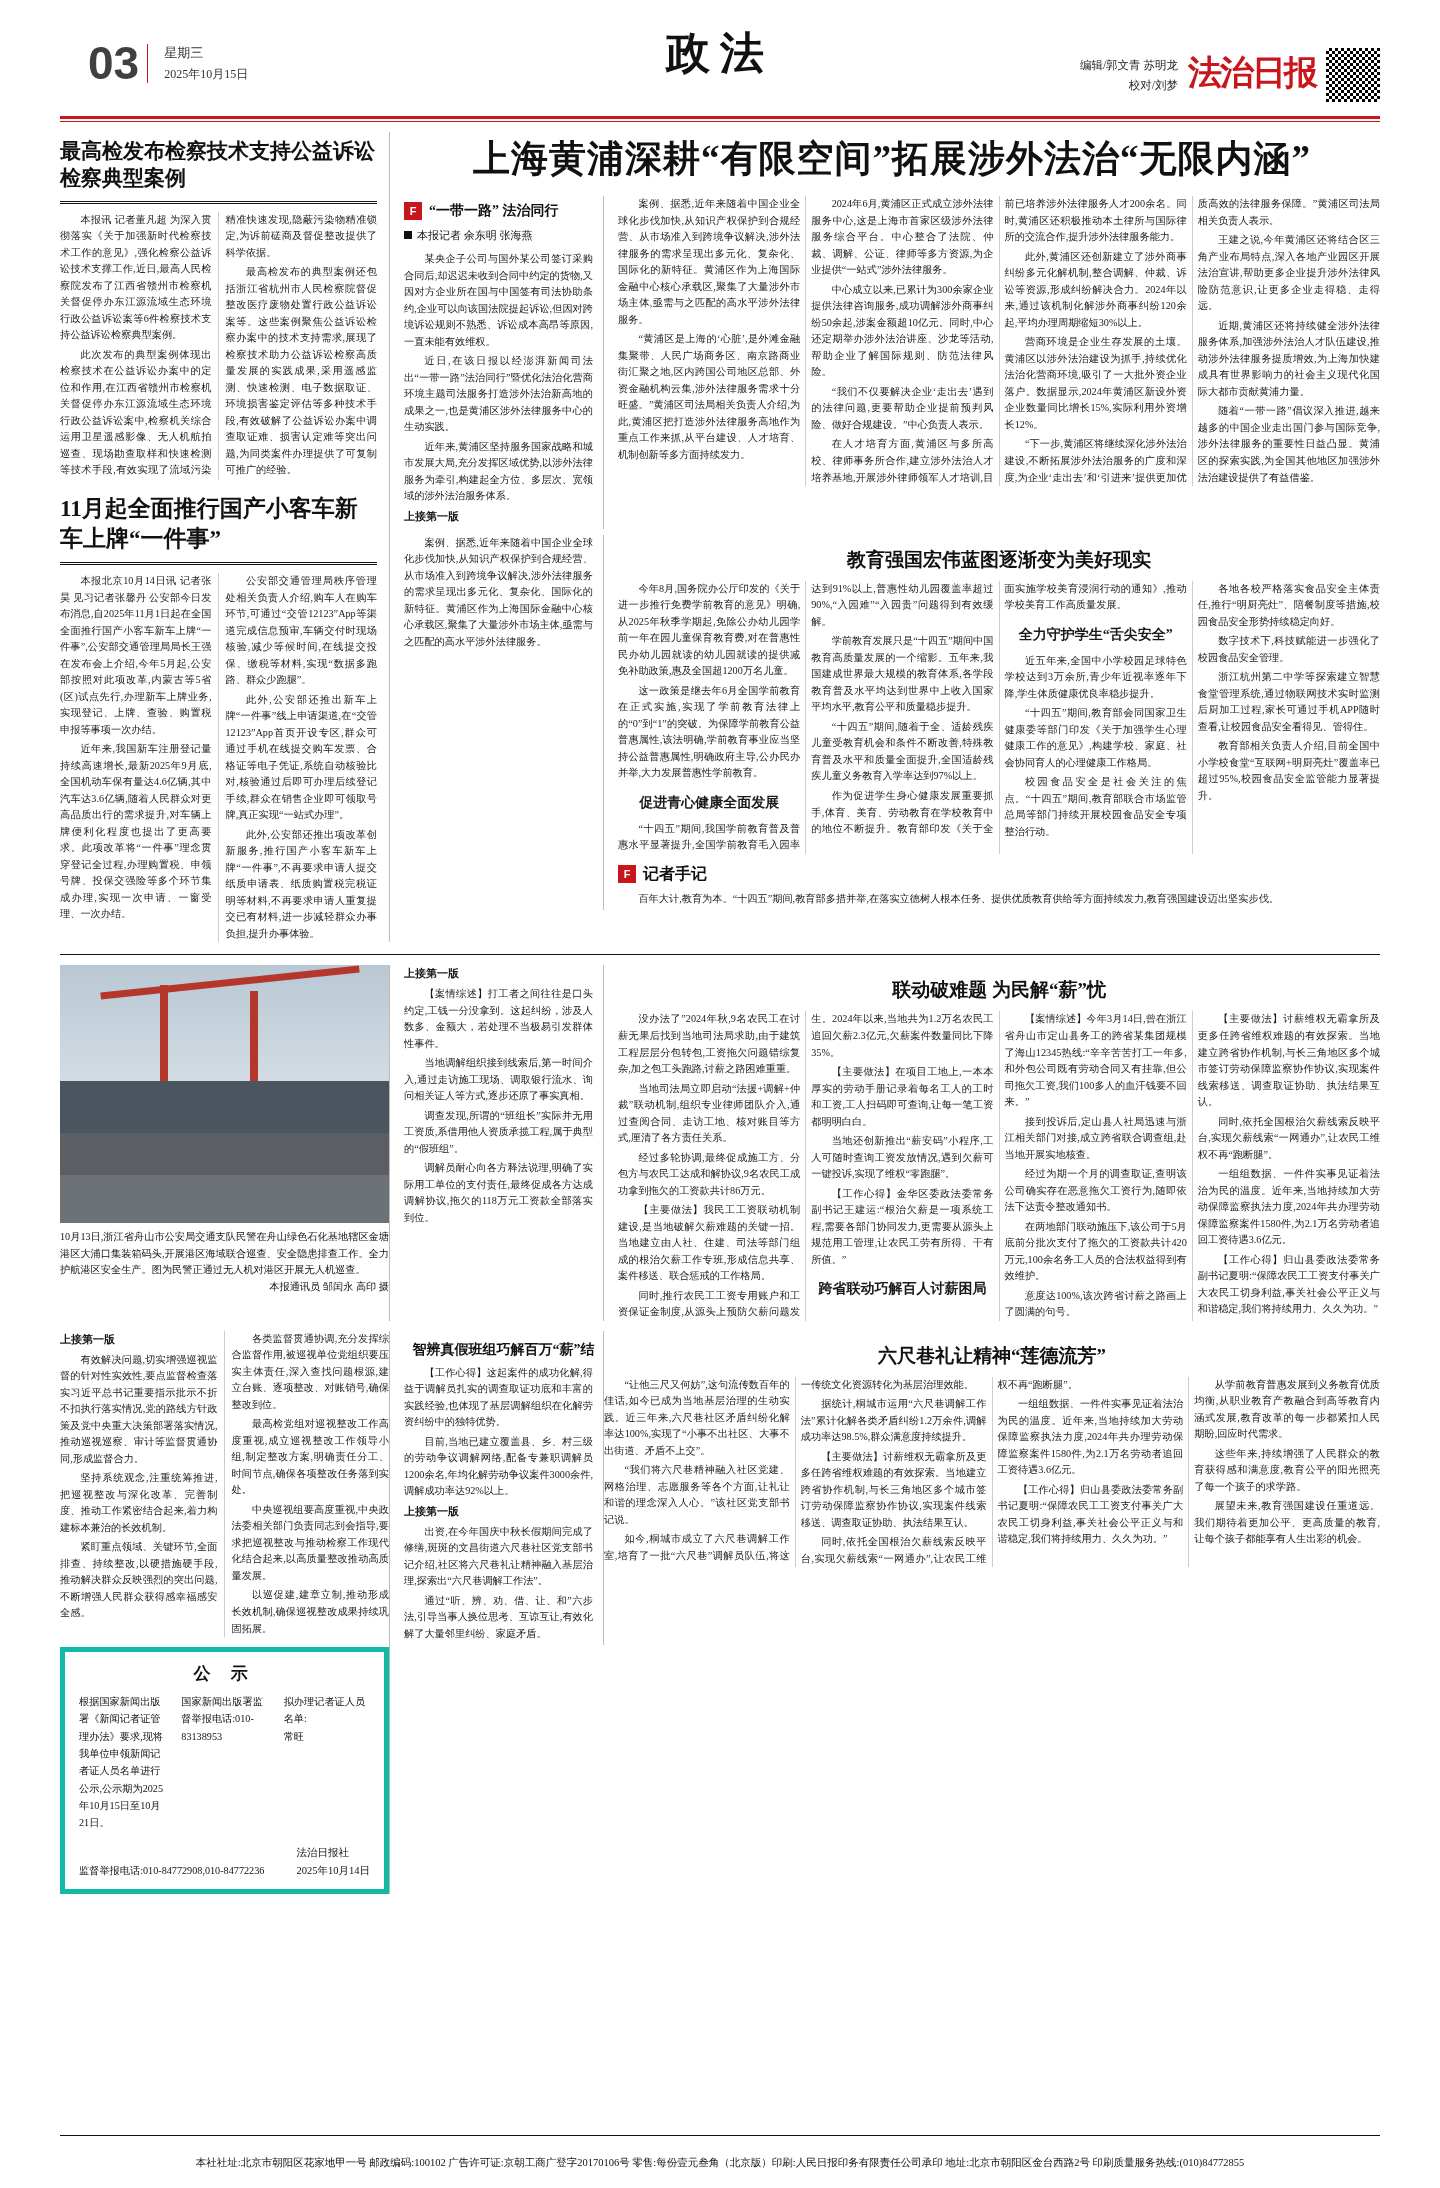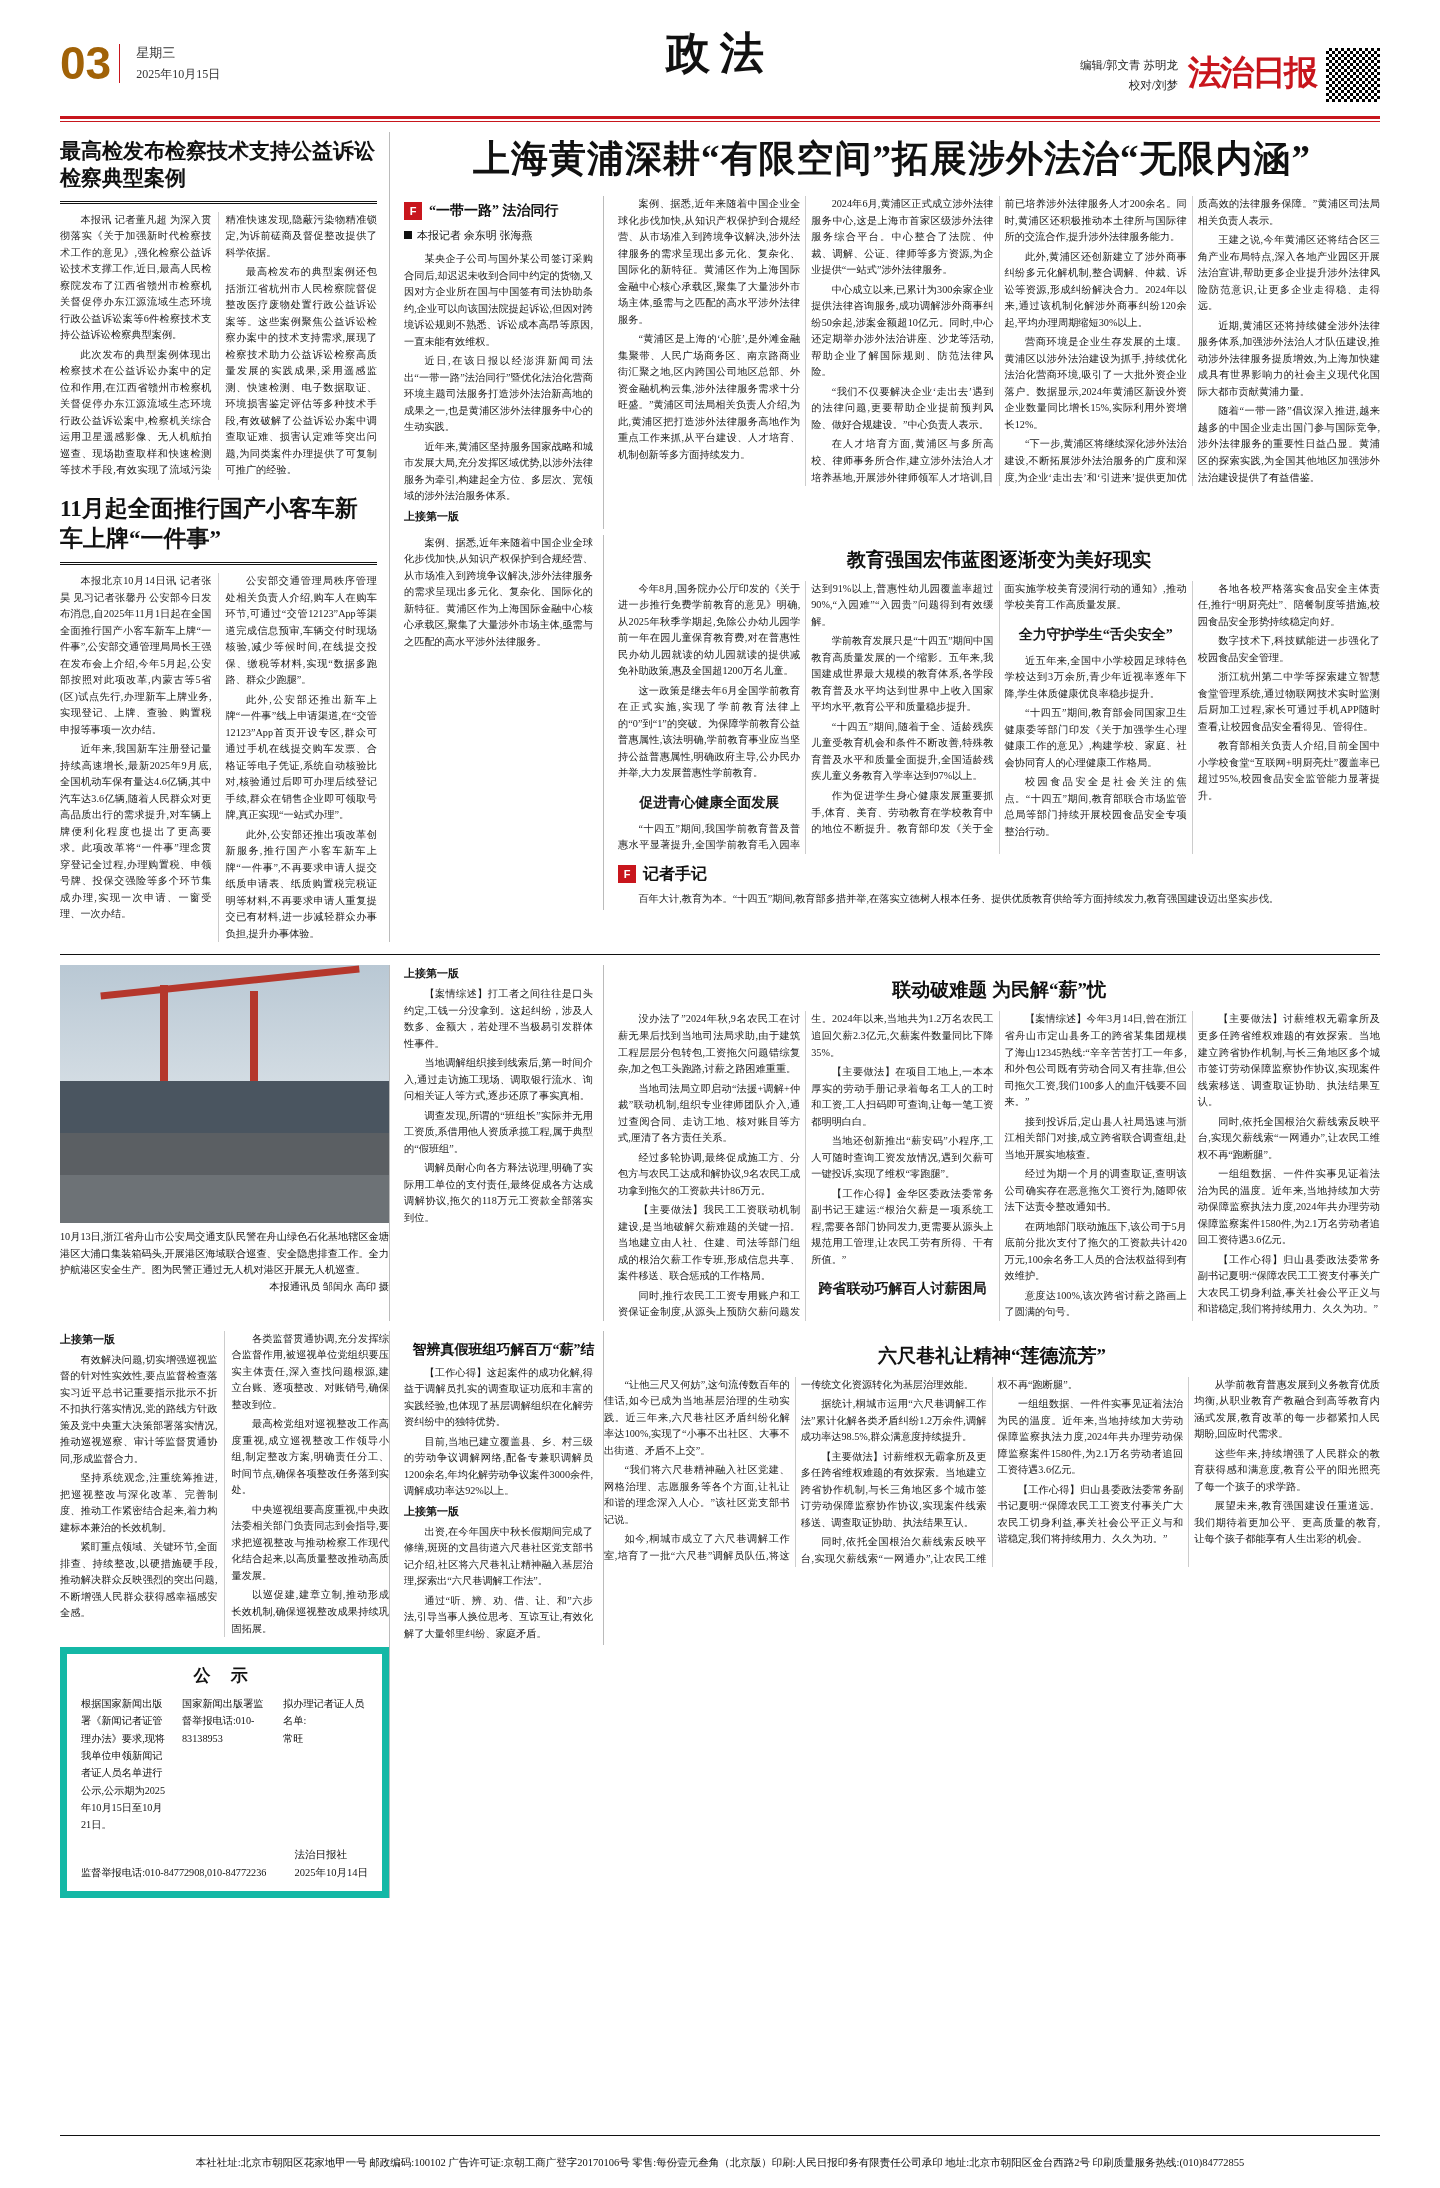--- a/index.html
+++ b/index.html
@@ -9,21 +9,21 @@
     background:#ffffff;
     font-family:"Liberation Serif", serif;
     color:#111;
     position:relative;
   }
   .page { width:1440px; height:2188px; position:relative; padding:0 60px; }
 
   
   .masthead { display:flex; align-items:flex-start; padding-top:40px; position:relative; height:110px; }
   .mh-left { display:flex; align-items:flex-start; gap:8px; }
-  .mh-num { font-family:"Liberation Sans", sans-serif; font-size:46px; font-weight:bold; color:#a16207; line-height:1; }
+  .mh-num { font-family:"Liberation Sans", sans-serif; font-size:46px; font-weight:bold; color:#404040; line-height:1;margin-left:28px; }
   .mh-dateblock { border-left:1px solid #c8161d; padding-left:16px; margin-top:4px; }
   .mh-week { font-size:13px; color:#333; }
   .mh-date { font-size:12px; color:#333; margin-top:4px; }
   .mh-center { position:absolute; left:50%; transform:translateX(-50%); top:24px; font-size:44px; font-weight:bold; letter-spacing:10px; }
   .mh-right { margin-left:auto; display:flex; align-items:flex-start; gap:10px; }
   .mh-credits { font-size:11.5px; line-height:1.7; text-align:right; color:#222; padding-top:16px; }
   .mh-logo { font-size:34px; font-weight:bold; color:#c8161d; font-family:"Liberation Serif", serif; letter-spacing:-2px; padding-top:10px; }
   .qr { width:54px; height:54px; margin-top:8px;
         background:
           repeating-linear-gradient(0deg,#000 0 3px,#fff 3px 6px),
@@ -66,21 +66,21 @@
   .ph-crane:before { content:""; position:absolute; left:0; top:8px; width:260px; height:7px; background:#b5372c; transform:rotate(-6deg); }
   .ph-crane:after { content:""; position:absolute; left:60px; top:14px; width:8px; height:130px; background:#b5372c; }
   .ph-crane2 { position:absolute; left:150px; top:20px; width:8px; height:120px; background:#b5372c; }
   .ph-ship { position:absolute; left:0; right:0; bottom:88px; height:54px; background:#4a5560; }
   .ph-ground { position:absolute; left:0; right:0; bottom:0; height:90px; background:#5b5f63; }
   .ph-road { position:absolute; left:0; right:0; bottom:0; height:48px; background:#6d7276; }
   .cap-text { font-size:10.2px; line-height:1.6; margin-top:6px; text-align:justify; }
   .cap-credit { font-size:10.2px; text-align:right; margin-top:2px; }
 
   
-  .notice { border:7px solid #14b8a6; padding:10px 14px; margin-top:10px; }
+  .notice { border:5px solid #14b8a6; padding:10px 14px; margin-top:10px; }
   .notice-title { text-align:center; font-size:17px; font-weight:bold; letter-spacing:8px; margin-bottom:8px; }
   .notice-grid { display:flex; gap:16px; font-size:10.2px; line-height:1.7; }
   .notice-grid > div { flex:1; }
   .notice-sign { margin-top:6px; font-size:10.5px; line-height:1.7; }
 
   
   .footer { position:absolute; left:0; right:0; bottom:18px; text-align:center; font-size:10.5px; border-top:1px solid #111; padding-top:20px; margin:0 60px; }
 
   .mark-title { display:flex; align-items:center; gap:7px; font-size:16px; font-weight:bold; margin:10px 0 6px; }
 

